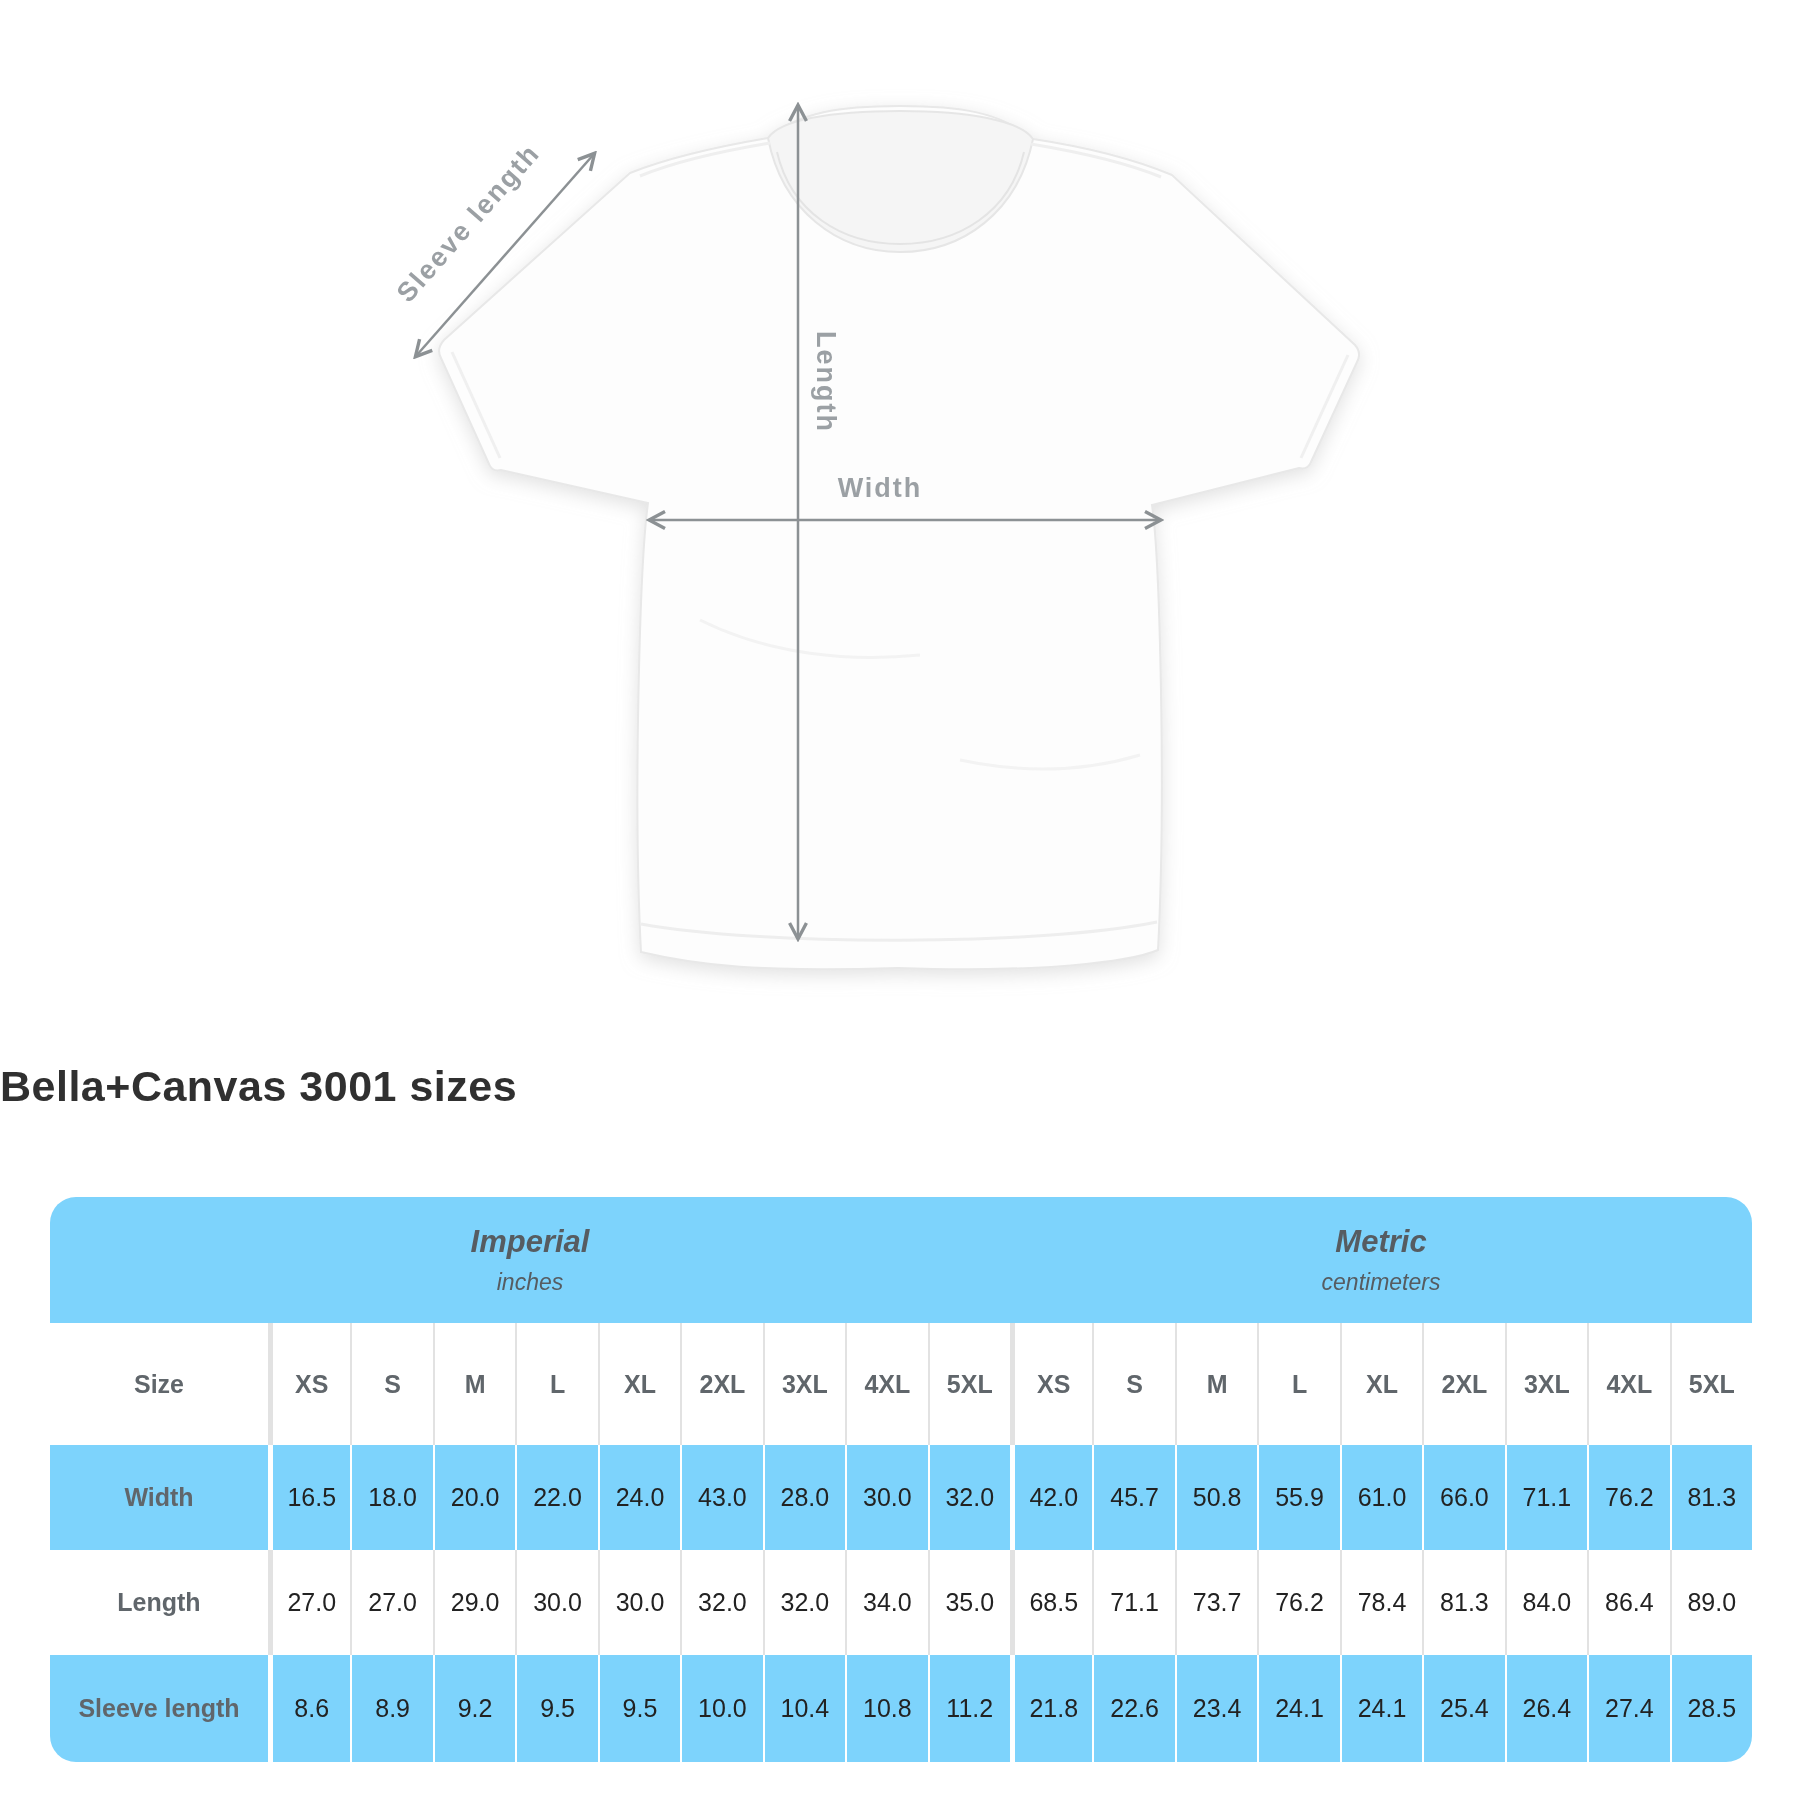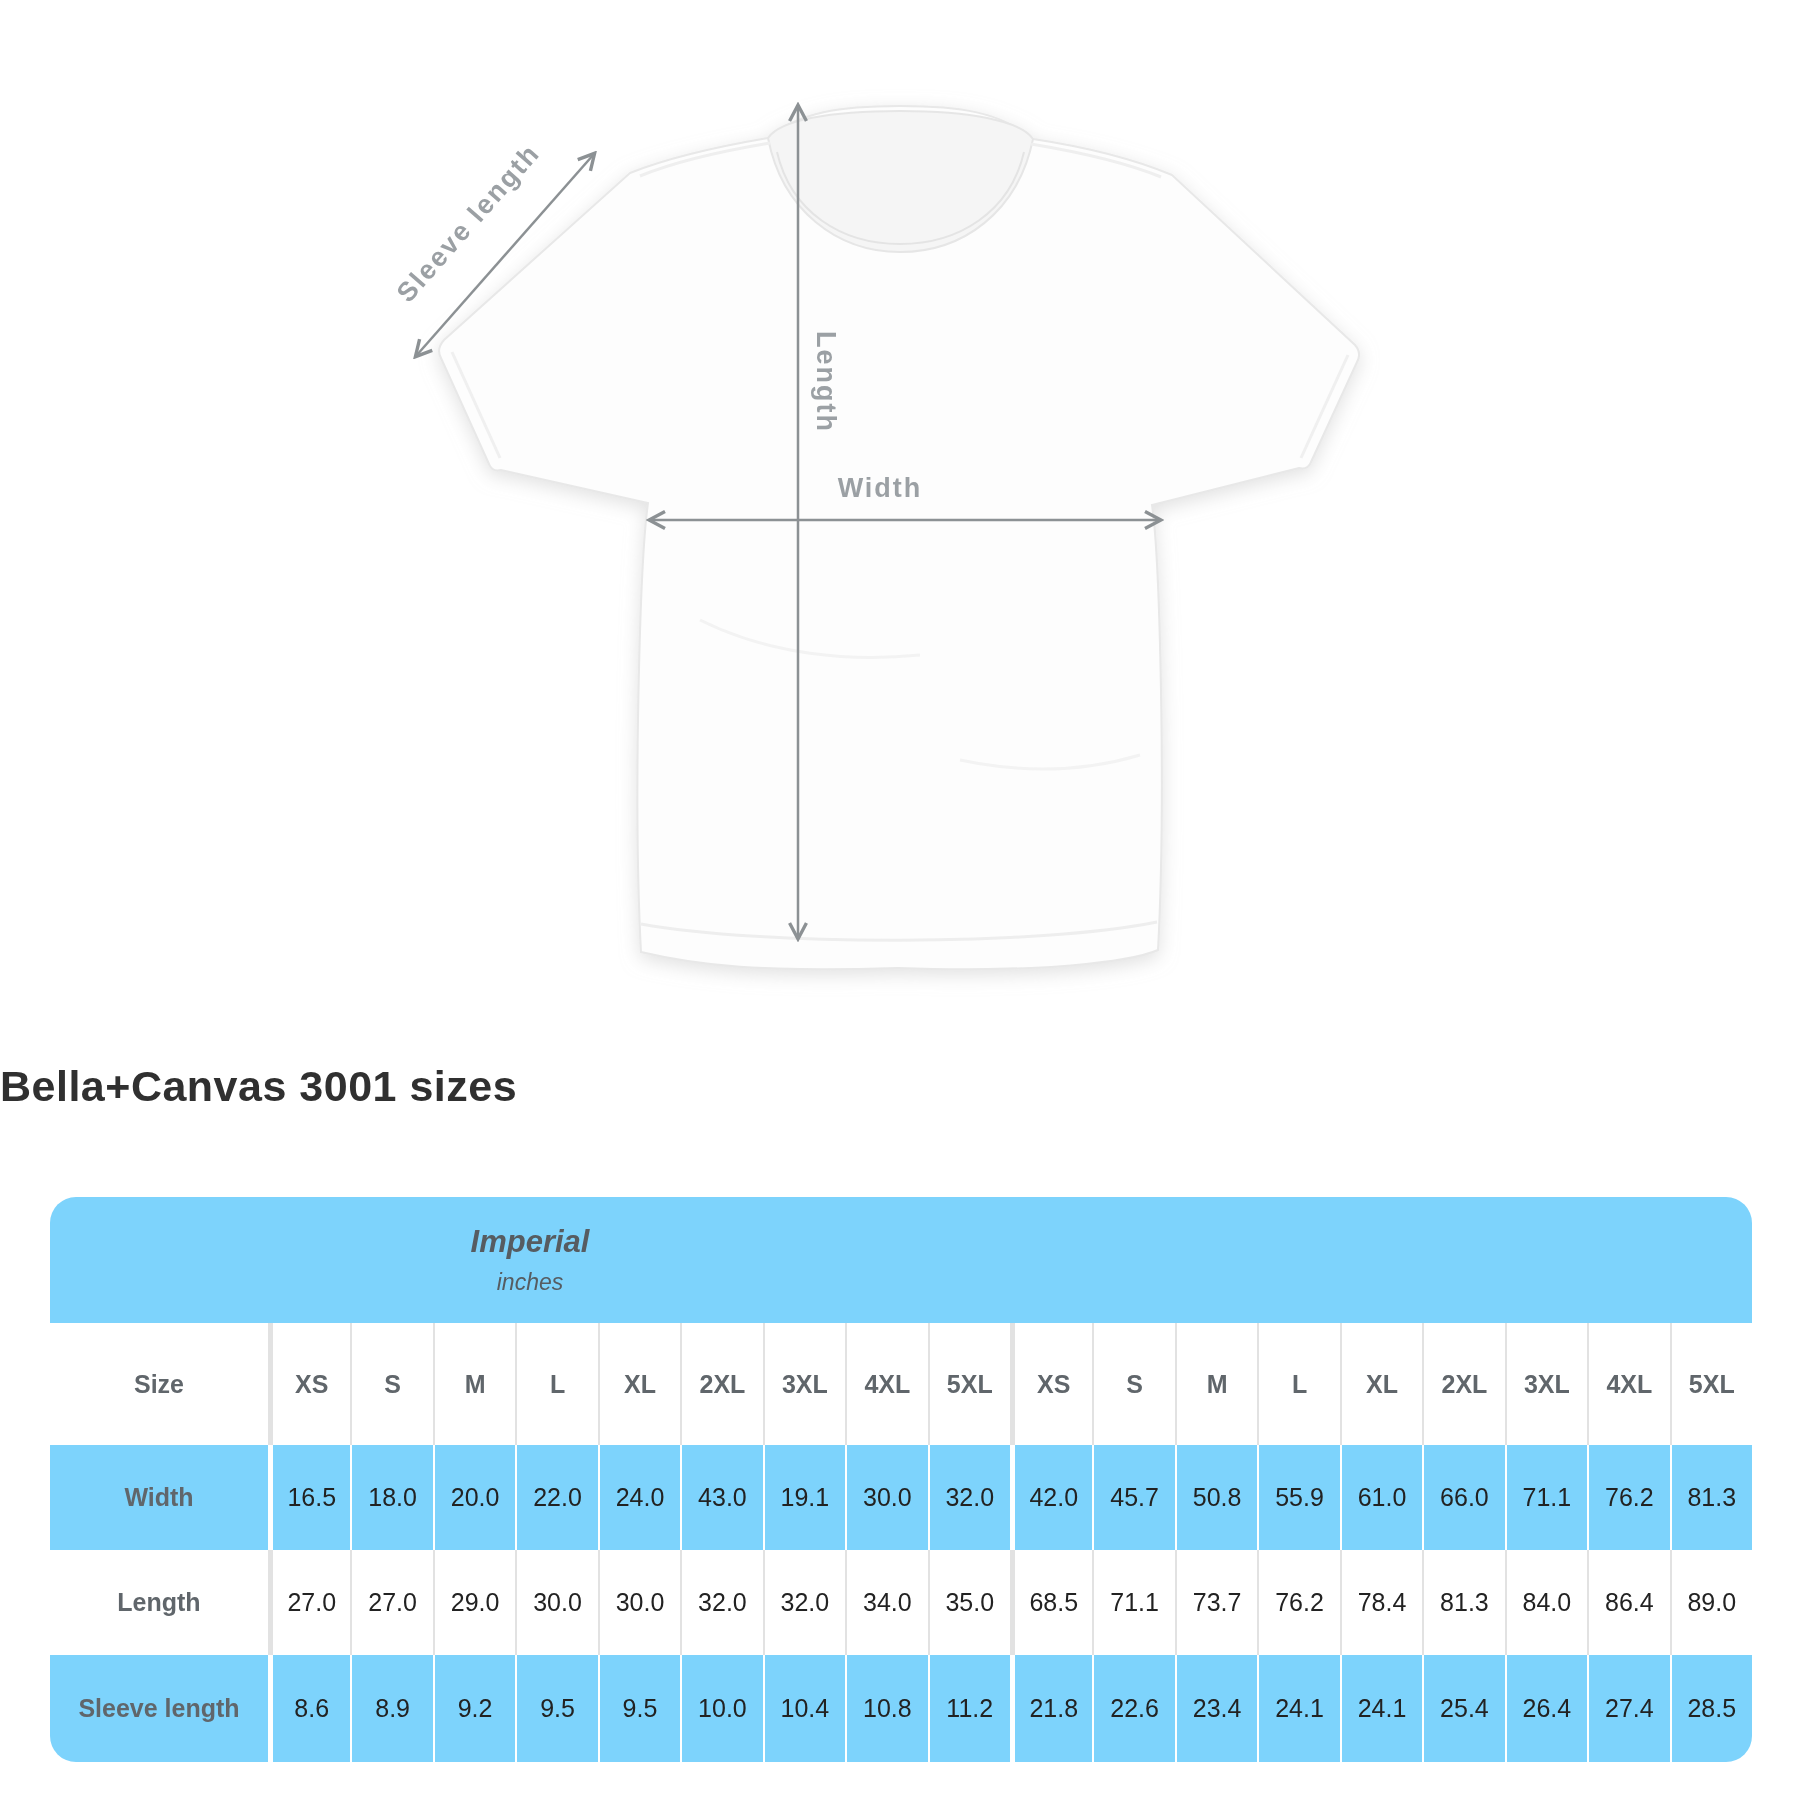--- a/index.html
+++ b/index.html
@@ -115,20 +115,24 @@
   </svg>
 
   <div class="title">Bella+Canvas 3001 sizes</div>
 
   <div class="size-table">
 
     <div class="row band gray">
       <div class="group g-imp">
         <div class="gname">Imperial</div>
         <div class="gunit">inches</div>
+      </div>
+      <div class="group g-met">
+        <div class="gname">Metric</div>
+        <div class="gunit">centimeters</div>
       </div>
     </div>
 
     <div class="row hdr white">
       <div class="cell lbl">Size</div>
       <div class="cell hd c gsep">XS</div>
       <div class="cell hd c">S</div>
       <div class="cell hd c">M</div>
       <div class="cell hd c">L</div>
       <div class="cell hd c">XL</div>
@@ -148,21 +152,21 @@
     </div>
 
     <div class="row vals gray">
       <div class="cell lbl">Width</div>
       <div class="cell vl c gsep">16.5</div>
       <div class="cell vl c">18.0</div>
       <div class="cell vl c">20.0</div>
       <div class="cell vl c">22.0</div>
       <div class="cell vl c">24.0</div>
       <div class="cell vl c">43.0</div>
-      <div class="cell vl c">19.1</div>
+      <div class="cell vl c">28.0</div>
       <div class="cell vl c">30.0</div>
       <div class="cell vl c">32.0</div>
       <div class="cell vl c gsep">42.0</div>
       <div class="cell vl c">45.7</div>
       <div class="cell vl c">50.8</div>
       <div class="cell vl c">55.9</div>
       <div class="cell vl c">61.0</div>
       <div class="cell vl c">66.0</div>
       <div class="cell vl c">71.1</div>
       <div class="cell vl c">76.2</div>

